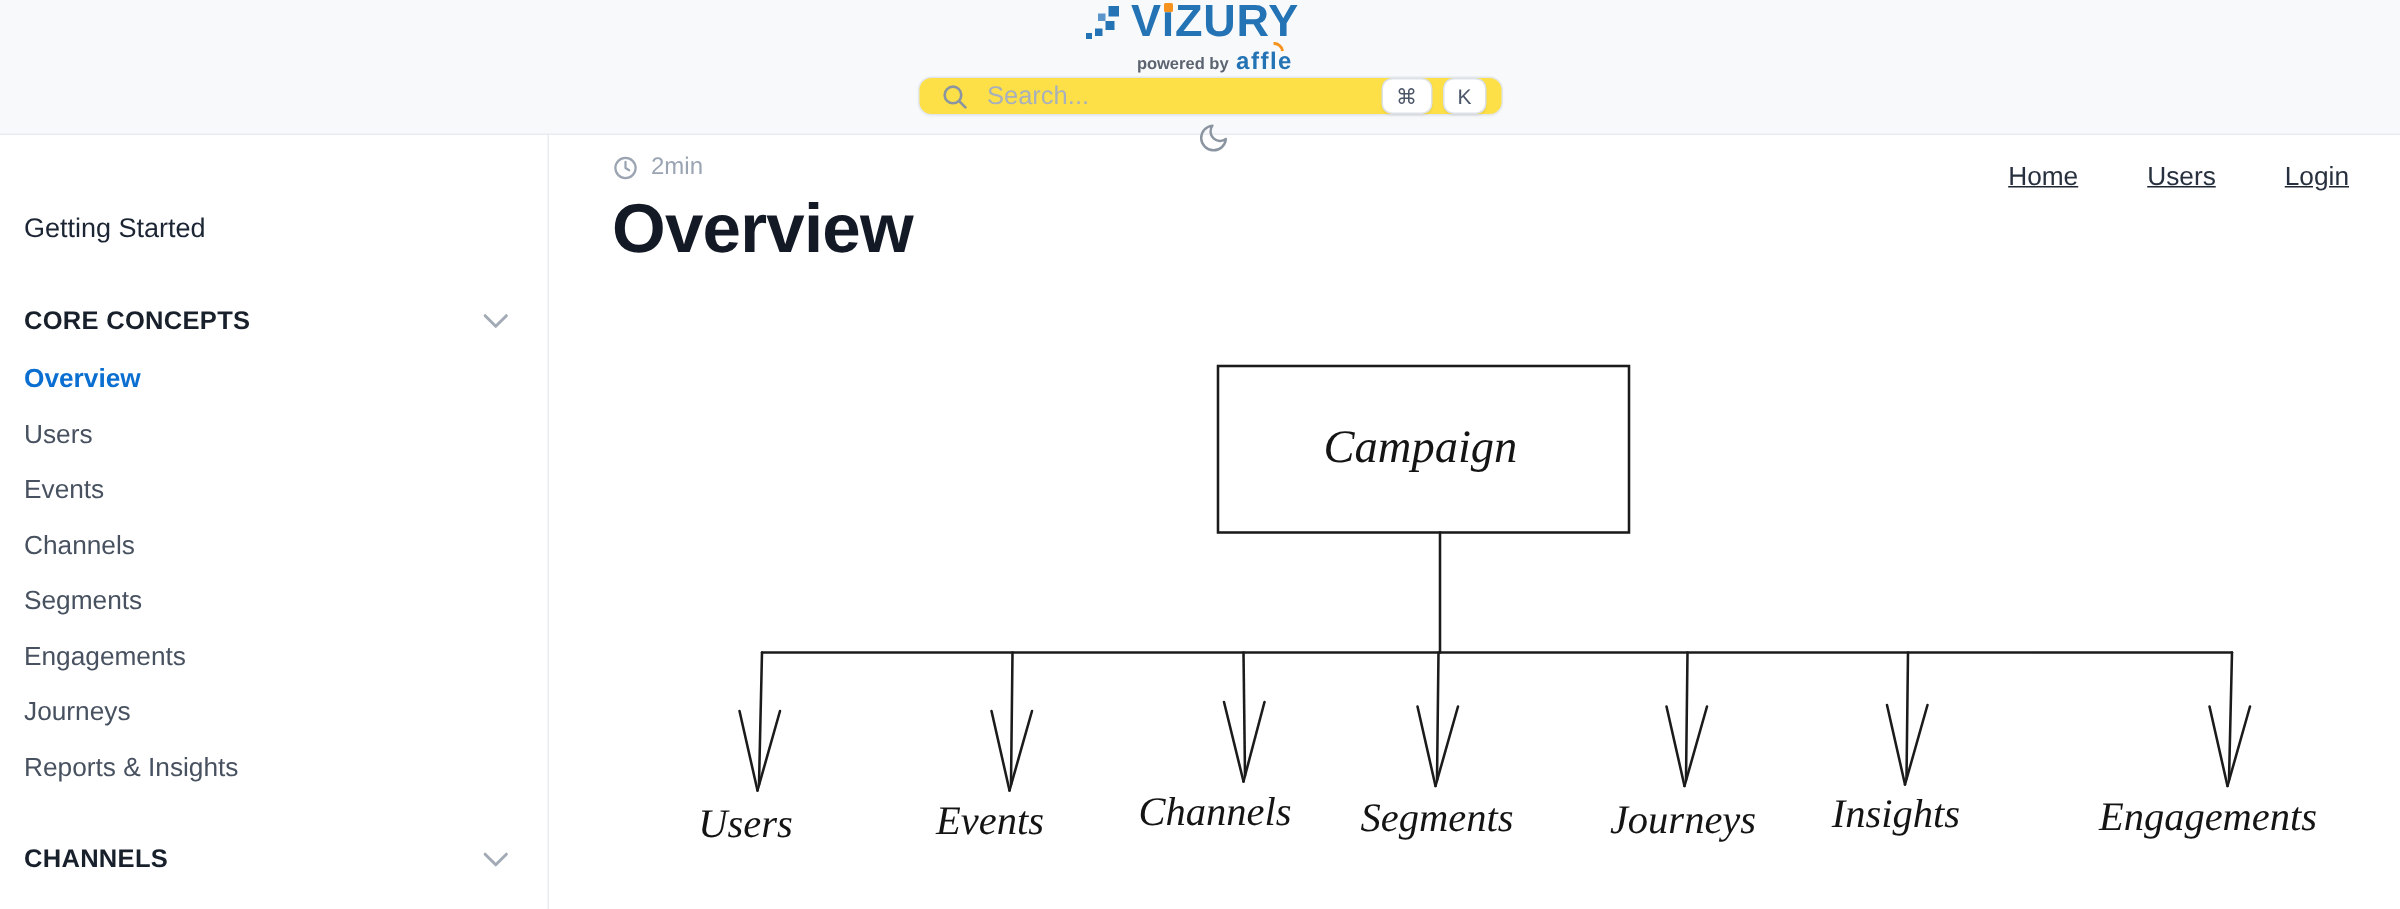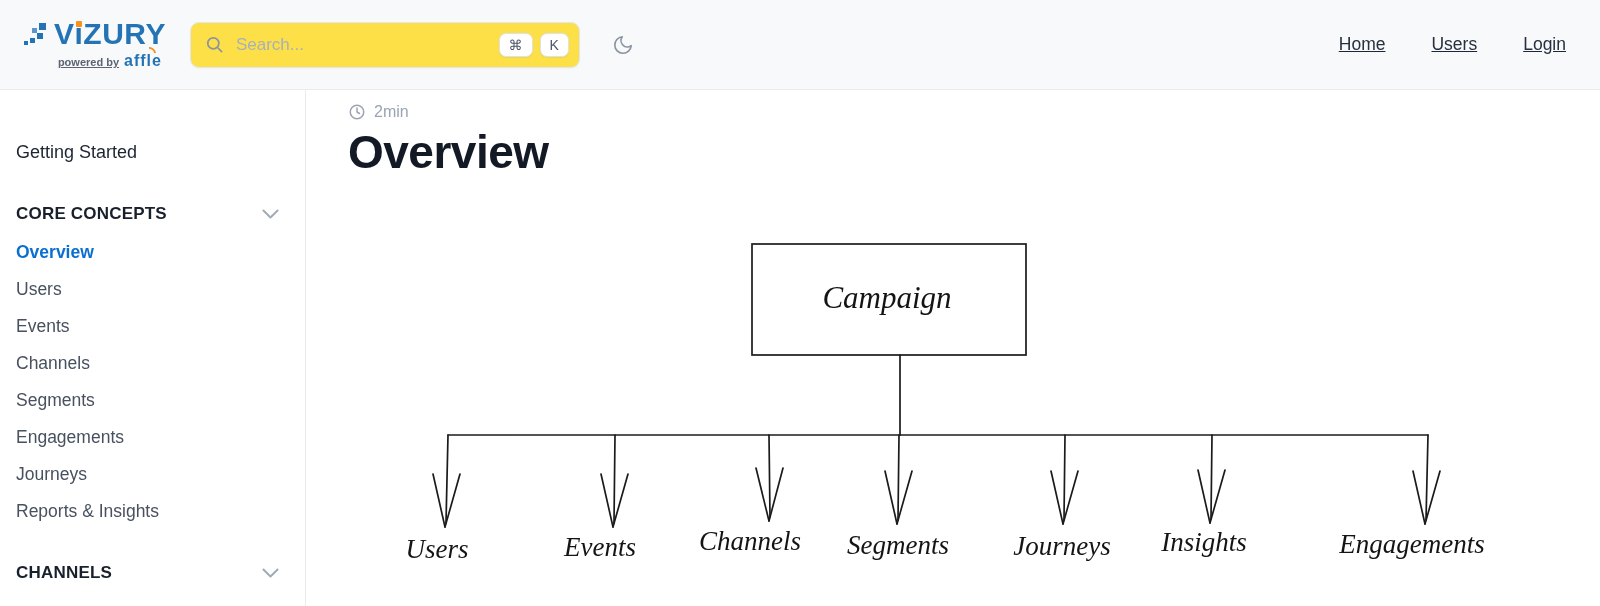--- a/index.html
+++ b/index.html
@@ -6,32 +6,32 @@
   html,body { margin:0; padding:0; }
   body {
     width:1600px; height:606px; overflow:hidden;
     background:#ffffff; color:#1f2733;
     font-family:"Liberation Sans", sans-serif;
   }
 
   
   .header {
     height:90px; background:#f8f9fb; border-bottom:1px solid #e8ebef;
-    display:flex; align-items:center; padding:0 34px 0 24px;
+    display:flex; align-items:center; padding:0 34px 0 24px;flex-direction:column;
   }
   .logo-block { display:flex; flex-direction:column; align-items:flex-end; cursor:pointer; }
   .logo-row { display:flex; align-items:center; gap:2px; }
   .brand-text { color:#2474b5; font-weight:800; font-size:30px; letter-spacing:.5px; line-height:1; }
   .logo-i { position:relative; display:inline-block; }
   .logo-i::after {
     content:""; position:absolute; top:2px; left:1px; width:6px; height:6px;
     background:#f6921e; border-radius:1px;
   }
   .powered-row { display:flex; align-items:baseline; gap:5px; margin-top:3px; padding-right:4px; }
-  .powered-label { font-size:11px; color:#5b6470; font-weight:600;text-decoration:underline; }
+  .powered-label { font-size:11px; color:#5b6470; font-weight:600; }
   .affle-text { font-size:16px; color:#2474b5; font-weight:600; position:relative; letter-spacing:1px; }
   .affle-text::after {
     content:""; position:absolute; top:-5px; right:6px; width:9px; height:9px;
     border:2px solid transparent; border-top-color:#f6921e; border-radius:50%;
     transform:rotate(40deg);
   }
 
   .search-box {
     margin-left:24px; width:390px; height:46px; background:#fde047;
     border:1px solid #e3e7ec; border-radius:9px; display:flex; align-items:center;
@@ -47,21 +47,21 @@
     padding:4px 9px; font-size:14px; color:#4a5568; line-height:1;
     box-shadow:0 1px 1px rgba(16,24,40,.05); margin-left:7px; text-align:center;
   }
   .theme-toggle { margin-left:28px; background:none; border:none; padding:4px; cursor:pointer; display:flex; }
   .nav { margin-left:auto; display:flex; gap:46px;text-decoration:underline; }
   .nav a { text-decoration:none; color:#27303e; font-size:17.5px; cursor:pointer; }
 
   
   .layout { display:flex; height:516px; }
   .sidebar {
-    width:306px; flex-shrink:0; border-right:1px solid #e8ebef;
+    width:366px; flex-shrink:0; border-right:1px solid #e8ebef;
     padding:52px 26px 0 16px;
   }
   .gs-link { font-size:18px; color:#1c2533; cursor:pointer; }
   .section-header {
     display:flex; justify-content:space-between; align-items:center;
     margin-top:41px; cursor:pointer;
   }
   .section-title { font-weight:700; font-size:17px; color:#18202c; letter-spacing:.2px; }
   .side-list { list-style:none; margin:10px 0 0; padding:0; }
   .side-list li {

